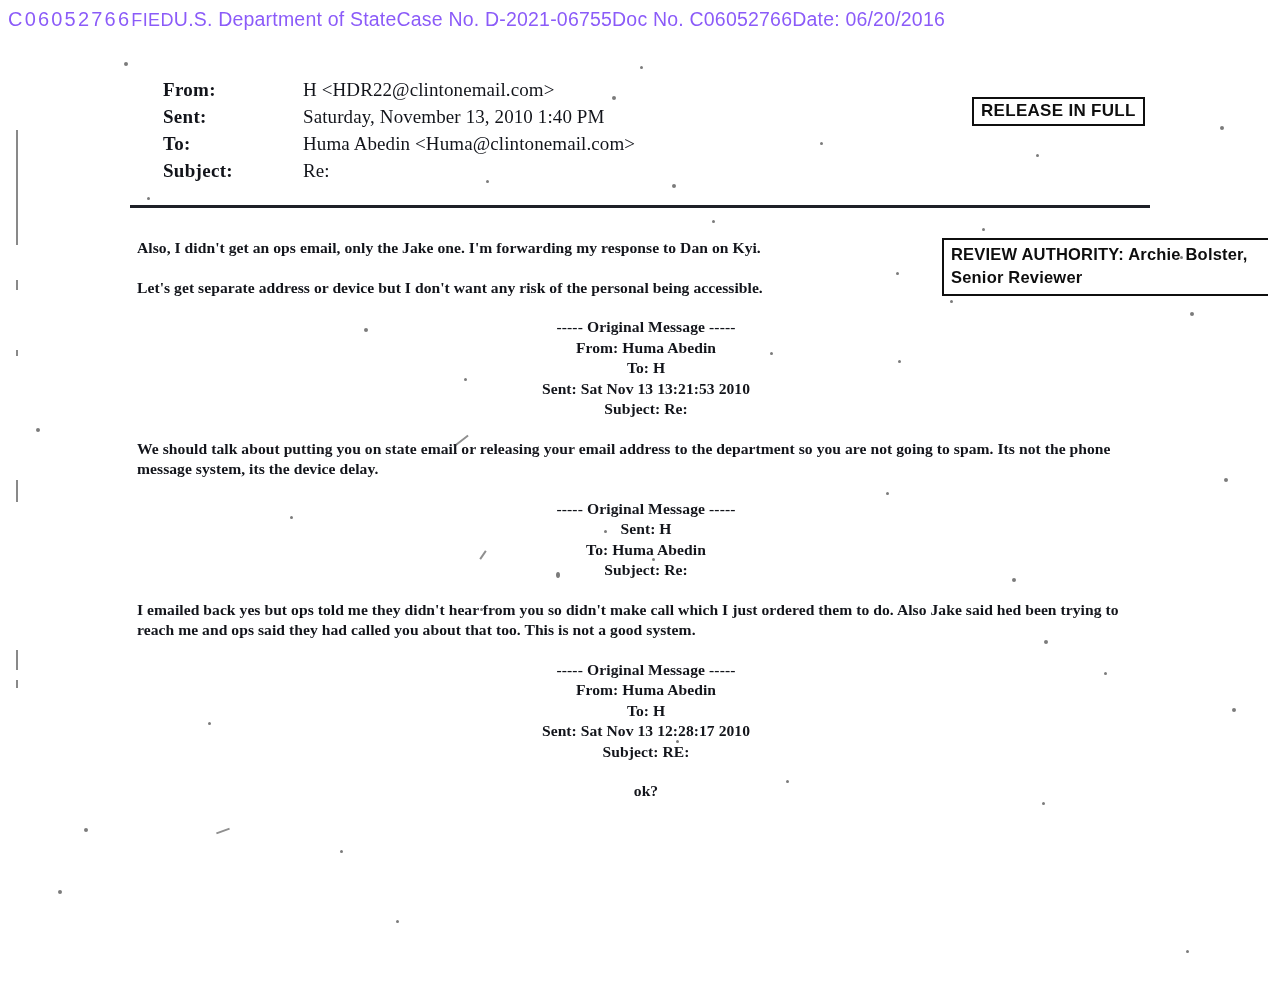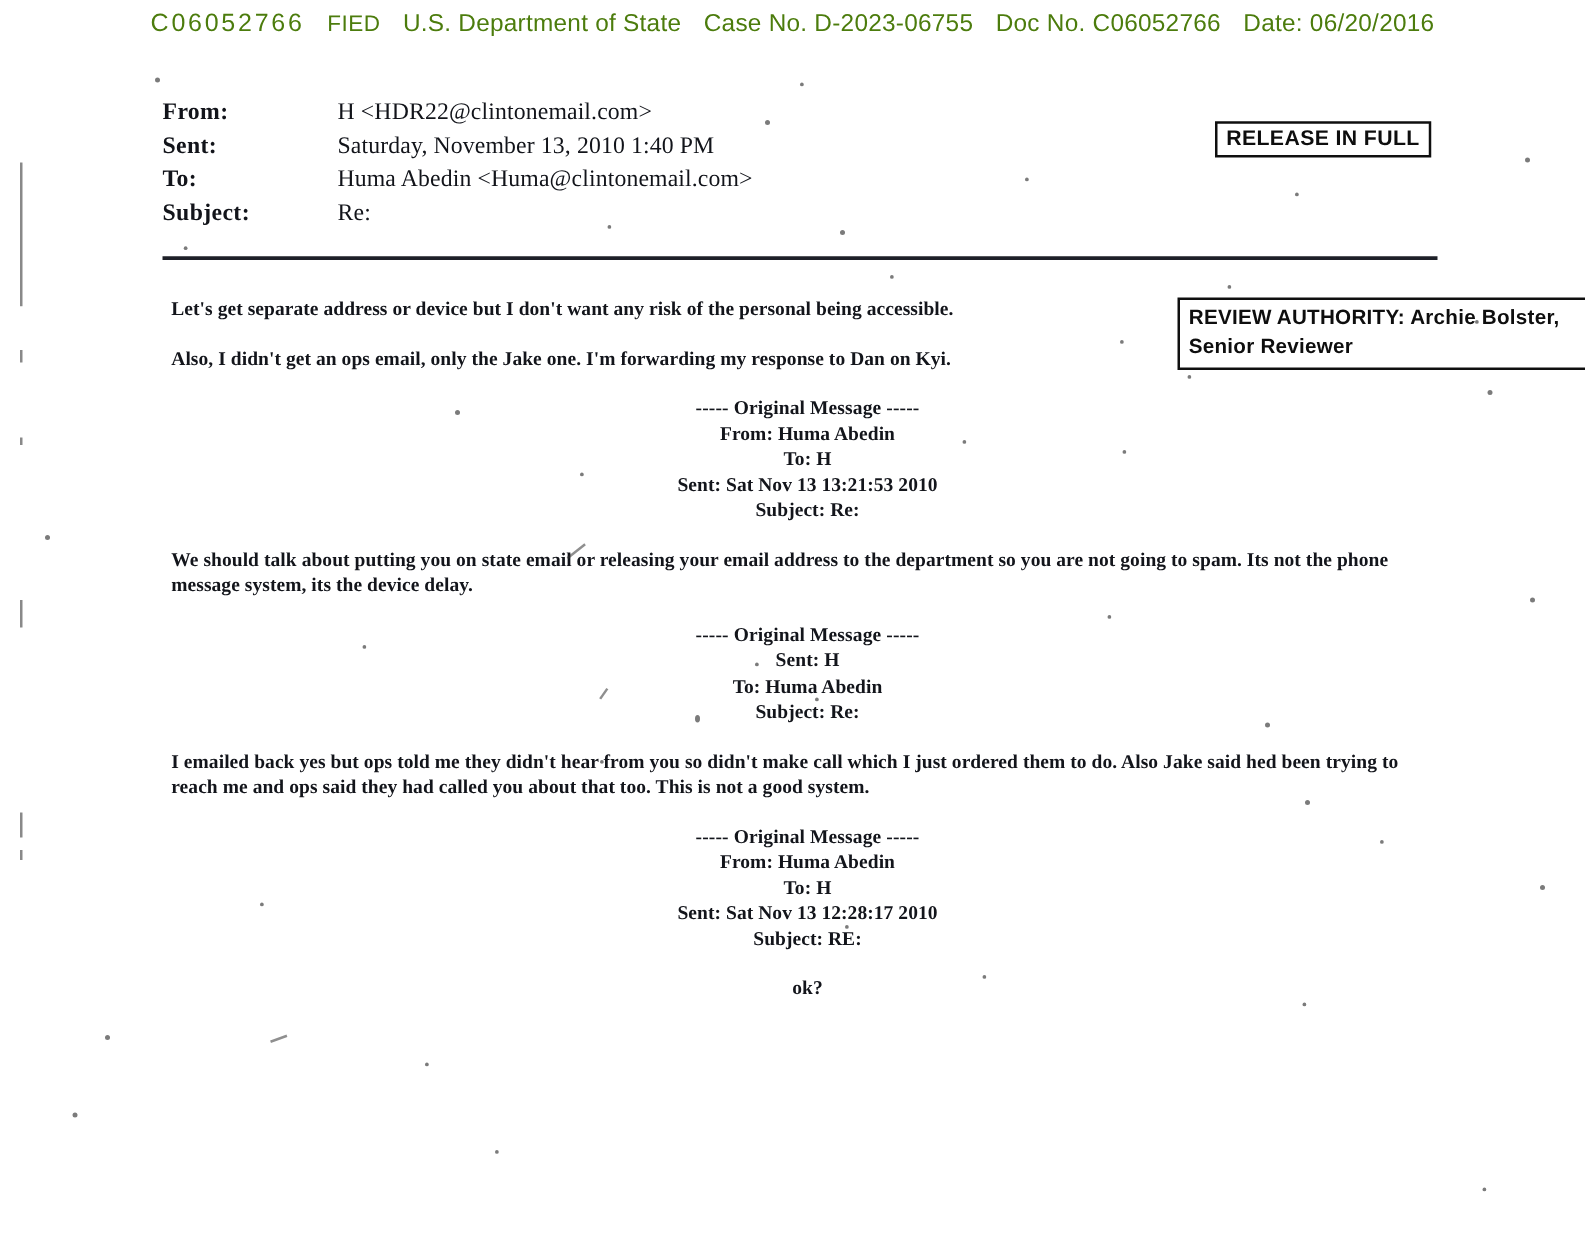--- a/index.html
+++ b/index.html
@@ -18,27 +18,26 @@
   }
 
   
   .stamp-line {
     position: absolute;
     top: 8px;
     left: 8px;
     right: 8px;
     display: flex;
     align-items: baseline;
-    gap: 18px;
+    gap: 0;
     font-family: "Liberation Sans", sans-serif;
     font-size: 19.5px;
     letter-spacing: 0.2px;
-    color: #4d7c0f;
+    color: #8b5cf6;
     white-space: nowrap;
-    justify-content: center;
   }
   .stamp-line .docnum {
     letter-spacing: 2.2px;
     font-size: 20px;
   }
   .stamp-line .fied {
     letter-spacing: 0.4px;
     font-size: 18px;
   }
 
@@ -57,20 +56,21 @@
     top: 16px;
     left: 130px;
     width: 740px;
     font-size: 19px;
     line-height: 27px;
     font-weight: 700;
     color: #14161c;
   }
   .hdr .row {
     display: flex;
+    margin-left: 33px;
   }
   .hdr .lbl {
     width: 140px;
     flex: 0 0 140px;
     letter-spacing: 0.3px;
   }
   .hdr .val {
     font-weight: 400;
     letter-spacing: 0.1px;
   }
@@ -162,21 +162,21 @@
     opacity: 0.6;
   }
 </style>
 </head>
 <body>
 
 <div class="stamp-line">
   <span class="docnum">C06052766</span>
   <span class="fied">FIED</span>
   <span>U.S. Department of State</span>
-  <span>Case No. D-2023-06755</span>
+  <span>Case No. D-2021-06755</span>
   <span>Doc No. C06052766</span>
   <span>Date: 06/20/2016</span>
 </div>
 
 <div class="page">
 
   <div class="hdr">
     <div class="row">
       <span class="lbl">From:</span>
       <span class="val">H &lt;HDR22@clintonemail.com&gt;</span>
@@ -194,22 +194,22 @@
       <span class="val">Re:</span>
     </div>
   </div>
 
   <div class="rule"></div>
 
   <div class="release-box">RELEASE IN FULL</div>
   <div class="review-box">REVIEW AUTHORITY:   Archie Bolster, Senior Reviewer</div>
 
   <div class="bodytext" style="top:178px;">
+    <p>Also, I didn't get an ops email, only the Jake one. I'm forwarding my response to Dan on Kyi.</p>
     <p>Let's get separate address or device but I don't want any risk of the personal being accessible.</p>
-    <p>Also, I didn't get an ops email, only the Jake one. I'm forwarding my response to Dan on Kyi.</p>
 
     <div class="qblock">
       <div class="sep">----- Original Message -----</div>
       <div>From: Huma Abedin</div>
       <div>To: H</div>
       <div>Sent: Sat Nov 13 13:21:53 2010</div>
       <div>Subject: Re:</div>
     </div>
     <p>We should talk about putting you on state email or releasing your email address to the department so you are not going to spam.  Its not the phone message system, its the device delay.</p>
 

